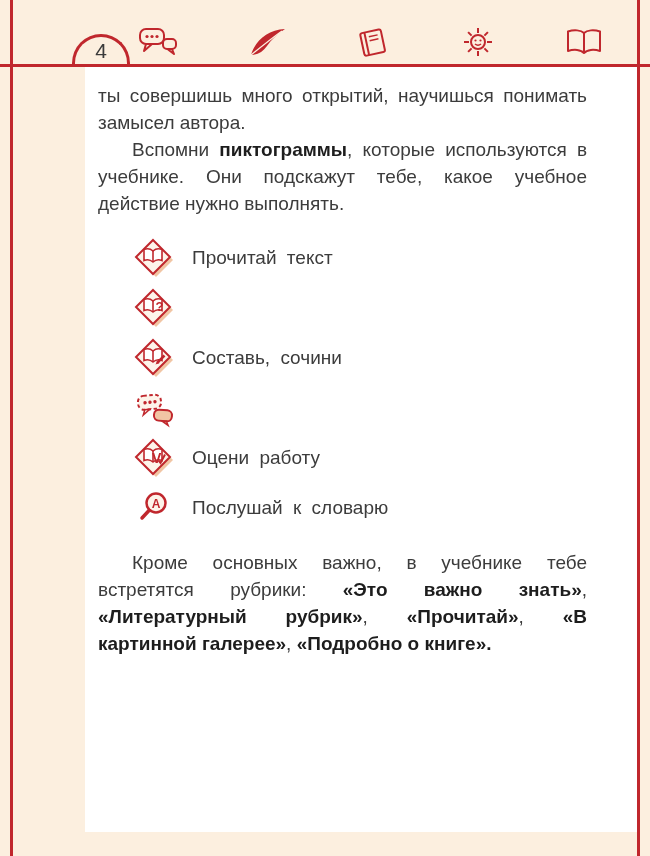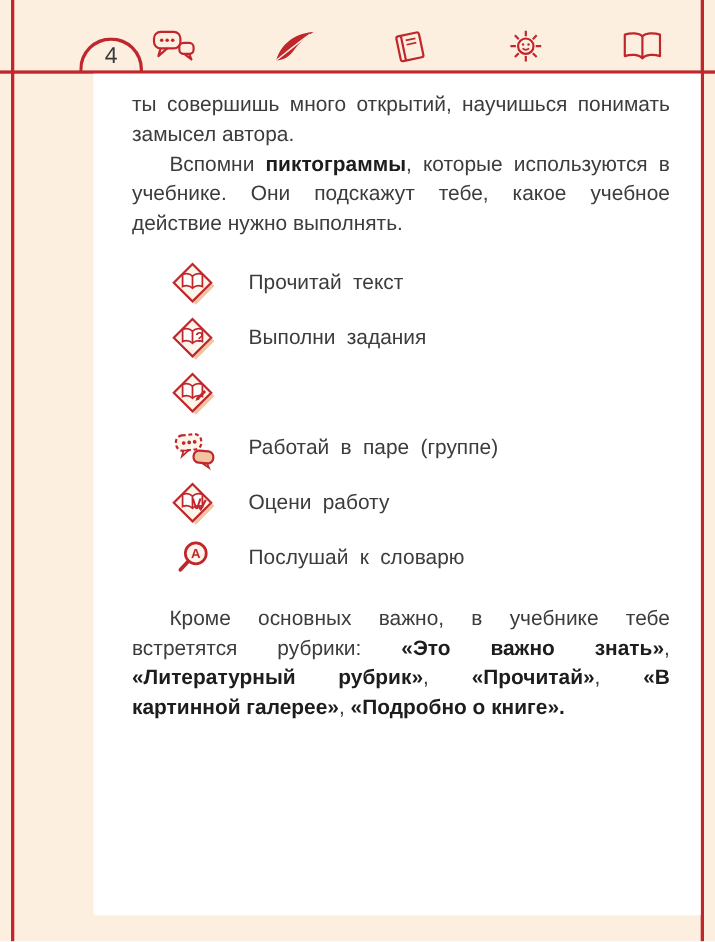--- a/index.html
+++ b/index.html
@@ -35,37 +35,37 @@
 
   
   .hdr-icons {
     position:absolute; left:138px; top:24px; width:466px; height:36px;
     display:flex; justify-content:space-between; align-items:center;
   }
   .hicon { display:inline-flex; }
 
   
   .text-col {
-    position:absolute; left:120px; top:82px; width:489px;
+    position:absolute; left:98px; top:82px; width:489px;
     color:#3c3c3c;
   }
   .para {
     margin:0; font-size:19px; line-height:27px; text-align:justify;
     color:#3c3c3c;
   }
   .para.indent { text-indent:34px; }
   .para .bld, .para b { font-weight:700; color:#1d1d1d;margin-top:32px; }
   .mt { margin-top:16px; }
 
   
   .pictos {
     list-style:none; margin:16px 0 12px 34px; padding:0;
   }
   .picto {
-    display:flex; align-items:center; gap:28px; height:50px;
+    display:flex; align-items:center; gap:16px; height:50px;
   }
   .picto-icon { width:44px; height:44px; display:inline-flex; flex:0 0 44px; }
   .picto-label { font-size:19px; color:#3c3c3c; word-spacing:5px; }
 </style>
 </head>
 <body>
 
 <div class="page">
 
   <div class="vline left"></div>
@@ -153,53 +153,52 @@
       <li class="picto">
         <span class="picto-icon">
           <svg width="44" height="44" viewBox="0 0 44 44">
             <path d="M24 7 L41 24 L24 41 L7 24 Z" fill="#f1c5a4"></path>
             <path d="M21 4 L38 21 L21 38 L4 21 Z" fill="#fdf4ea" stroke="#c0272d" stroke-width="2"></path>
             <path d="M21 15 C18.5 12.8 14.8 12.4 12 13.6 L12 24.5 C14.8 23.3 18.5 23.7 21 26 C23.5 23.7 27.2 23.3 30 24.5 L30 13.6 C27.2 12.4 23.5 12.8 21 15 Z" fill="#fff" stroke="#c0272d" stroke-width="1.6"></path>
             <line x1="21" y1="15" x2="21" y2="26" stroke="#c0272d" stroke-width="1.6"></line>
             <text x="23.5" y="24.5" font-size="13" font-weight="bold" fill="#c0272d" font-family="Liberation Sans, sans-serif">?</text>
           </svg>
         </span>
-        <span class="picto-label">Выполни задания</span>
       </li>
 
       <li class="picto">
         <span class="picto-icon">
           <svg width="44" height="44" viewBox="0 0 44 44">
             <path d="M24 7 L41 24 L24 41 L7 24 Z" fill="#f1c5a4"></path>
             <path d="M21 4 L38 21 L21 38 L4 21 Z" fill="#fdf4ea" stroke="#c0272d" stroke-width="2"></path>
             <path d="M21 15 C18.5 12.8 14.8 12.4 12 13.6 L12 24.5 C14.8 23.3 18.5 23.7 21 26 C23.5 23.7 27.2 23.3 30 24.5 L30 13.6 C27.2 12.4 23.5 12.8 21 15 Z" fill="#fff" stroke="#c0272d" stroke-width="1.6"></path>
             <line x1="21" y1="15" x2="21" y2="26" stroke="#c0272d" stroke-width="1.6"></line>
             <line x1="25" y1="27" x2="32.5" y2="19.5" stroke="#c0272d" stroke-width="2.5"></line>
             <path d="M23.5 28.5 L25.5 24.8 L27.6 26.9 Z" fill="#c0272d"></path>
           </svg>
         </span>
+        <span class="picto-label">Составь, сочини</span>
       </li>
 
       <li class="picto">
         <span class="picto-icon">
           <svg width="44" height="44" viewBox="0 0 44 44">
             <g transform="rotate(-6 20 16)">
               <rect x="6" y="9" width="23" height="14" rx="6" fill="#fdf4ea" stroke="#c0272d" stroke-width="2" stroke-dasharray="3.5 2.5"></rect>
               <path d="M12 23 L10 28 L17 23 Z" fill="#fdf4ea" stroke="#c0272d" stroke-width="1.5"></path>
               <circle cx="13" cy="16" r="1.7" fill="#c0272d"></circle>
               <circle cx="18" cy="16" r="1.7" fill="#c0272d"></circle>
               <circle cx="23" cy="16" r="1.7" fill="#c0272d"></circle>
             </g>
             <g transform="rotate(5 31 29)">
               <rect x="22" y="24" width="18" height="11" rx="5" fill="#f1c5a4" stroke="#c0272d" stroke-width="2"></rect>
               <path d="M35 35 L37 39 L31 35.5 Z" fill="#f1c5a4" stroke="#c0272d" stroke-width="1.5"></path>
             </g>
           </svg>
         </span>
-        <span class="picto-label">Работай в паре (группе)</span>
       </li>
 
       <li class="picto">
         <span class="picto-icon">
           <svg width="44" height="44" viewBox="0 0 44 44">
             <path d="M24 7 L41 24 L24 41 L7 24 Z" fill="#f1c5a4"></path>
             <path d="M21 4 L38 21 L21 38 L4 21 Z" fill="#fdf4ea" stroke="#c0272d" stroke-width="2"></path>
             <path d="M21 15 C18.5 12.8 14.8 12.4 12 13.6 L12 24.5 C14.8 23.3 18.5 23.7 21 26 C23.5 23.7 27.2 23.3 30 24.5 L30 13.6 C27.2 12.4 23.5 12.8 21 15 Z" fill="#fff" stroke="#c0272d" stroke-width="1.6"></path>
             <line x1="21" y1="15" x2="21" y2="26" stroke="#c0272d" stroke-width="1.6"></line>
             <text x="20" y="26.5" font-size="14" font-weight="bold" fill="#c0272d" font-family="Liberation Sans, sans-serif">V</text>

